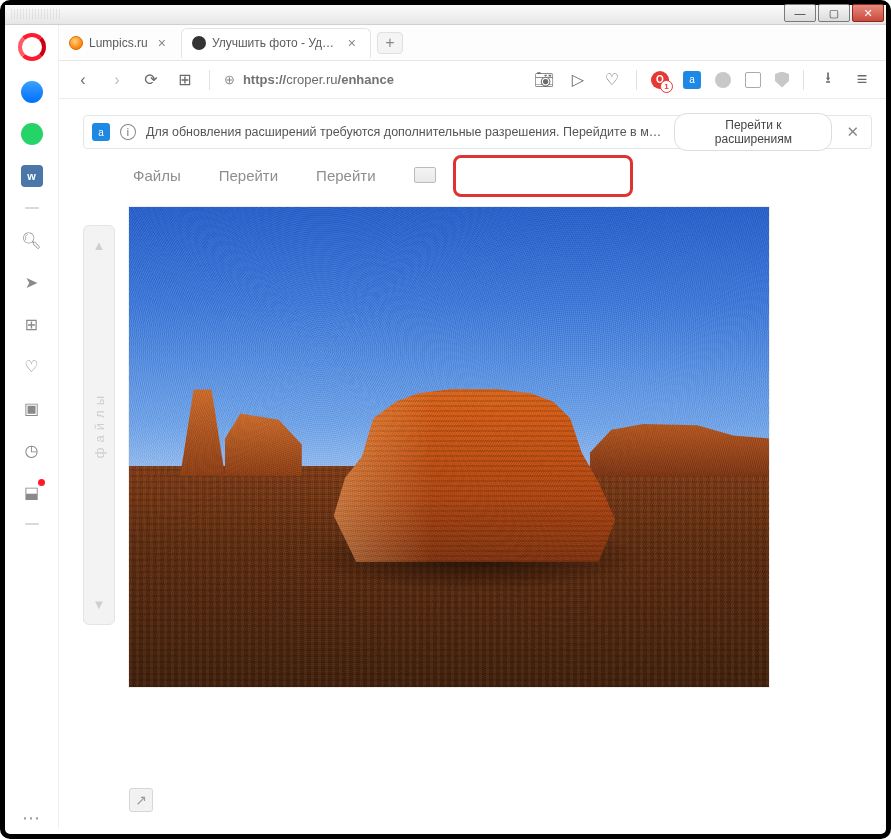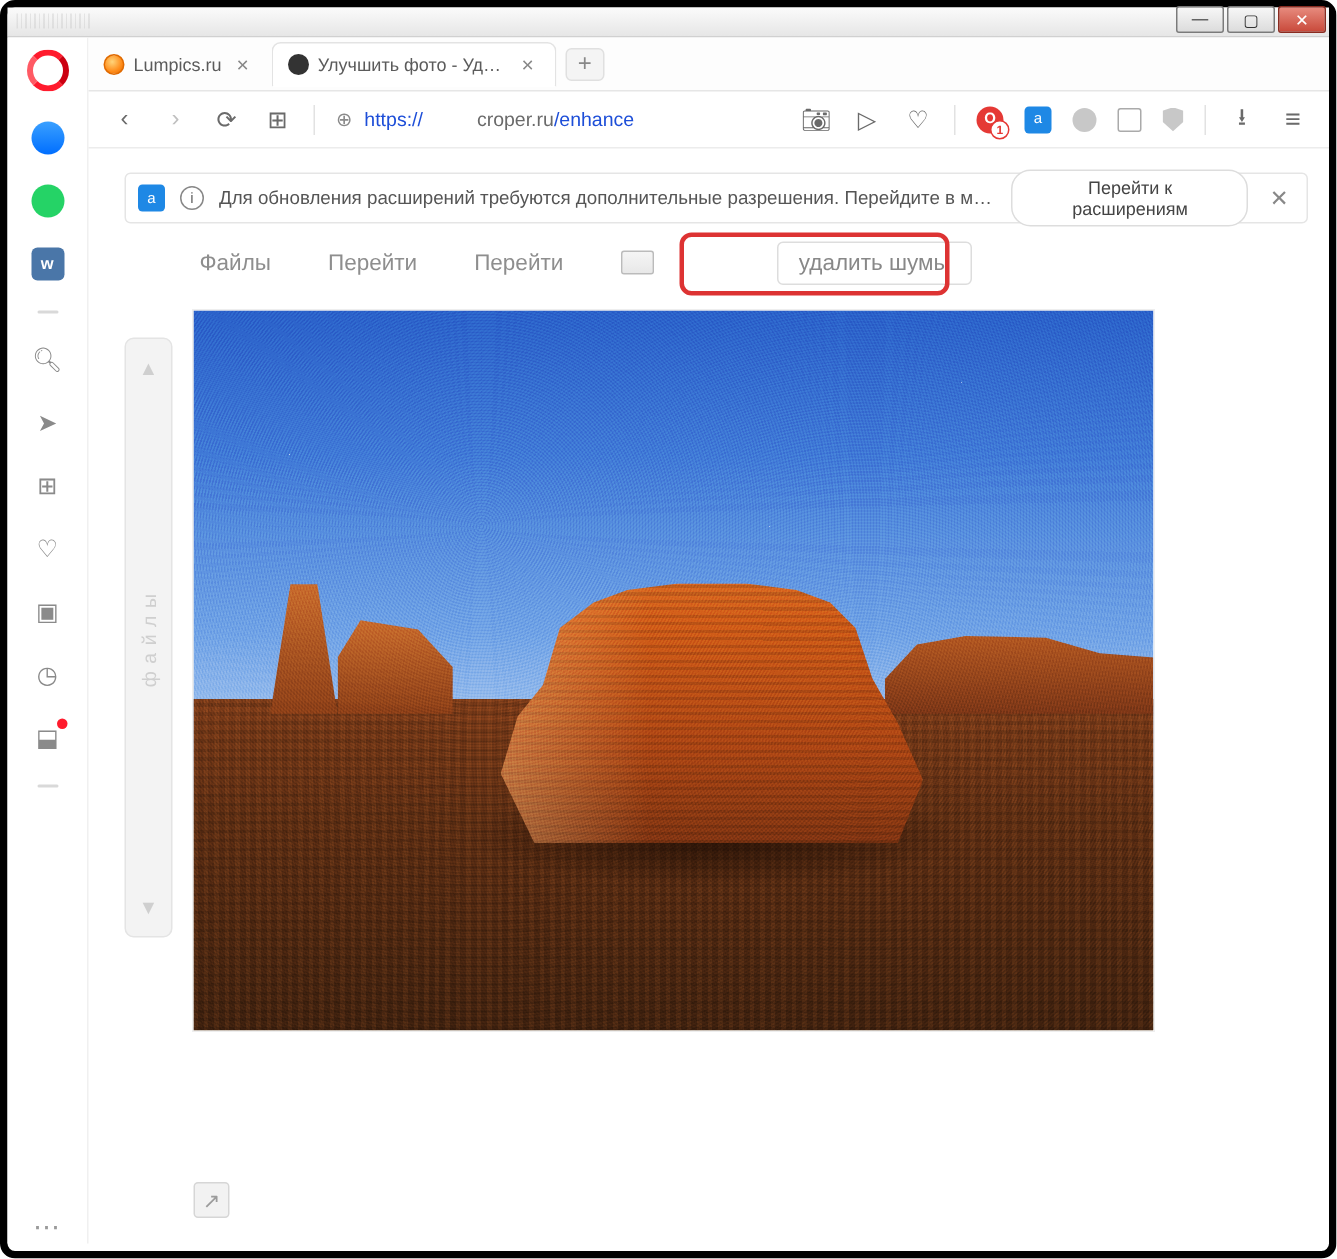--- a/index.html
+++ b/index.html
@@ -27,22 +27,22 @@
   .tab .label { white-space:nowrap; overflow:hidden; text-overflow:ellipsis; flex:1 1 auto; }
   .tab .x { font-size:14px; color:#888; padding:0 4px; }
   .newtab { width:26px; height:22px; margin-left:6px; border:1px solid #e0e0e0; border-radius:4px; background:#f4f4f4; display:flex;align-items:center;justify-content:center; color:#888; font-size:16px; }
 
   
   .navrow { position:absolute; top:36px; left:54px; right:0; height:38px; display:flex; align-items:center; gap:14px; padding:0 14px; border-bottom:1px solid #ececec;}
   .nav-ico { color:#6a6a6a; font-size:16px; width:20px; text-align:center; }
   .nav-ico.dim { color:#c0c0c0; }
   .addr { flex:1 1 auto; display:flex; align-items:center; gap:8px; font-size:13px; color:#8a8a8a; }
   .addr .lock { font-size:13px; }
-  .addr .url-dim { color:#1d4ed8; }
-  .addr .url-main { color:#6a6a6a;margin-left:36px; }
+  .addr .url-dim { color:#737373;font-weight:bold; }
+  .addr .url-main { color:#6a6a6a; }
   .right-icons { display:flex; align-items:center; gap:14px; }
   .badge1 { position:relative; width:18px; height:18px; border-radius:50%; background:#e53935; display:flex;align-items:center;justify-content:center; color:#fff; font-size:10px; font-weight:bold;}
   .badge1::after{content:"1"; position:absolute; right:-4px; bottom:-4px; background:#fff; color:#e53935; border:1px solid #e53935; font-size:8px; width:11px; height:11px; border-radius:50%; display:flex;align-items:center;justify-content:center;}
   .sq-blue { width:18px; height:18px; background:#1e88e5; border-radius:3px; color:#fff; font-size:10px; display:flex;align-items:center;justify-content:center;}
   .circ-grey { width:16px;height:16px;border-radius:50%;background:#c8c8c8;}
   .cube { width:16px;height:16px;border:1.5px solid #aaa; border-radius:2px;}
   .shield { width:14px;height:16px;background:#c8c8c8;clip-path: polygon(50% 0,100% 15%,100% 60%,50% 100%,0 60%,0 15%);}
   .sep { width:1px; height:20px; background:#e2e2e2; }
 
   
@@ -206,21 +206,20 @@
   <div class="plus-left">+</div>
 
   <div class="viewport">
 
     <div class="app-menu">
       <span class="item">Файлы</span>
       <span class="item">Перейти</span>
       <span class="item">Перейти</span>
       <span class="lang"></span>
       <span class="spacer"></span>
-      <button class="action-btn">удалить шумы</button>
     </div>
 
     <div class="highlight-ring" style="left:370px; top:0px; width:180px; height:42px;"></div>
 
     <div class="side-tab">
       <span class="arrow">▲</span>
       <span class="vtext">файлы</span>
       <span class="arrow">▼</span>
     </div>
 

